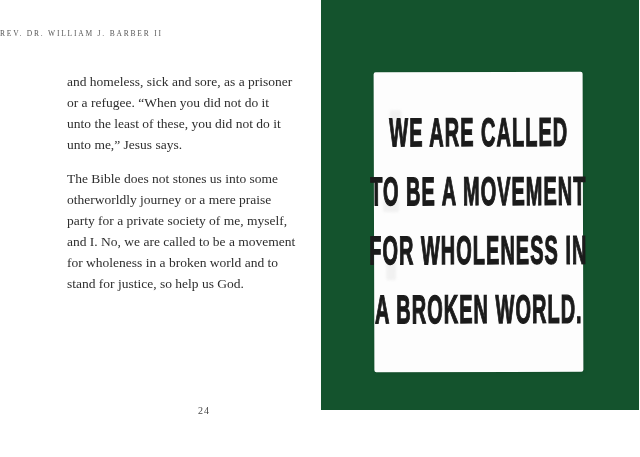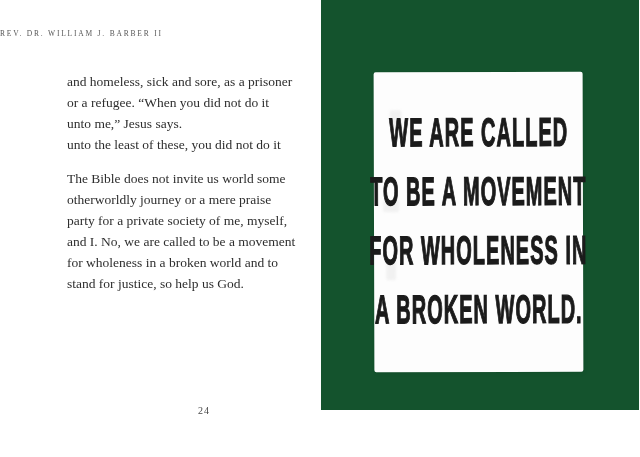--- a/index.html
+++ b/index.html
@@ -119,26 +119,26 @@
 
   <div id="left-page">
 
     <div class="running-header">REV. DR. WILLIAM J. BARBER II</div>
 
     <div class="body-text">
 
       <div class="paragraph">
         <div class="body-line">and homeless, sick and sore, as a prisoner</div>
         <div class="body-line">or a refugee. “When you did not do it</div>
+        <div class="body-line">unto the least of these, you did not do it</div>
         <div class="body-line">unto me,” Jesus says.</div>
-        <div class="body-line">unto the least of these, you did not do it</div>
       </div>
 
       <div class="paragraph">
-        <div class="body-line">The Bible does not invite us world some</div>
+        <div class="body-line">The Bible does not stones us into some</div>
         <div class="body-line">otherworldly journey or a mere praise</div>
         <div class="body-line">party for a private society of me, myself,</div>
         <div class="body-line">and I. No, we are called to be a movement</div>
         <div class="body-line">for wholeness in a broken world and to</div>
         <div class="body-line">stand for justice, so help us God.</div>
       </div>
 
 
     </div>
 

